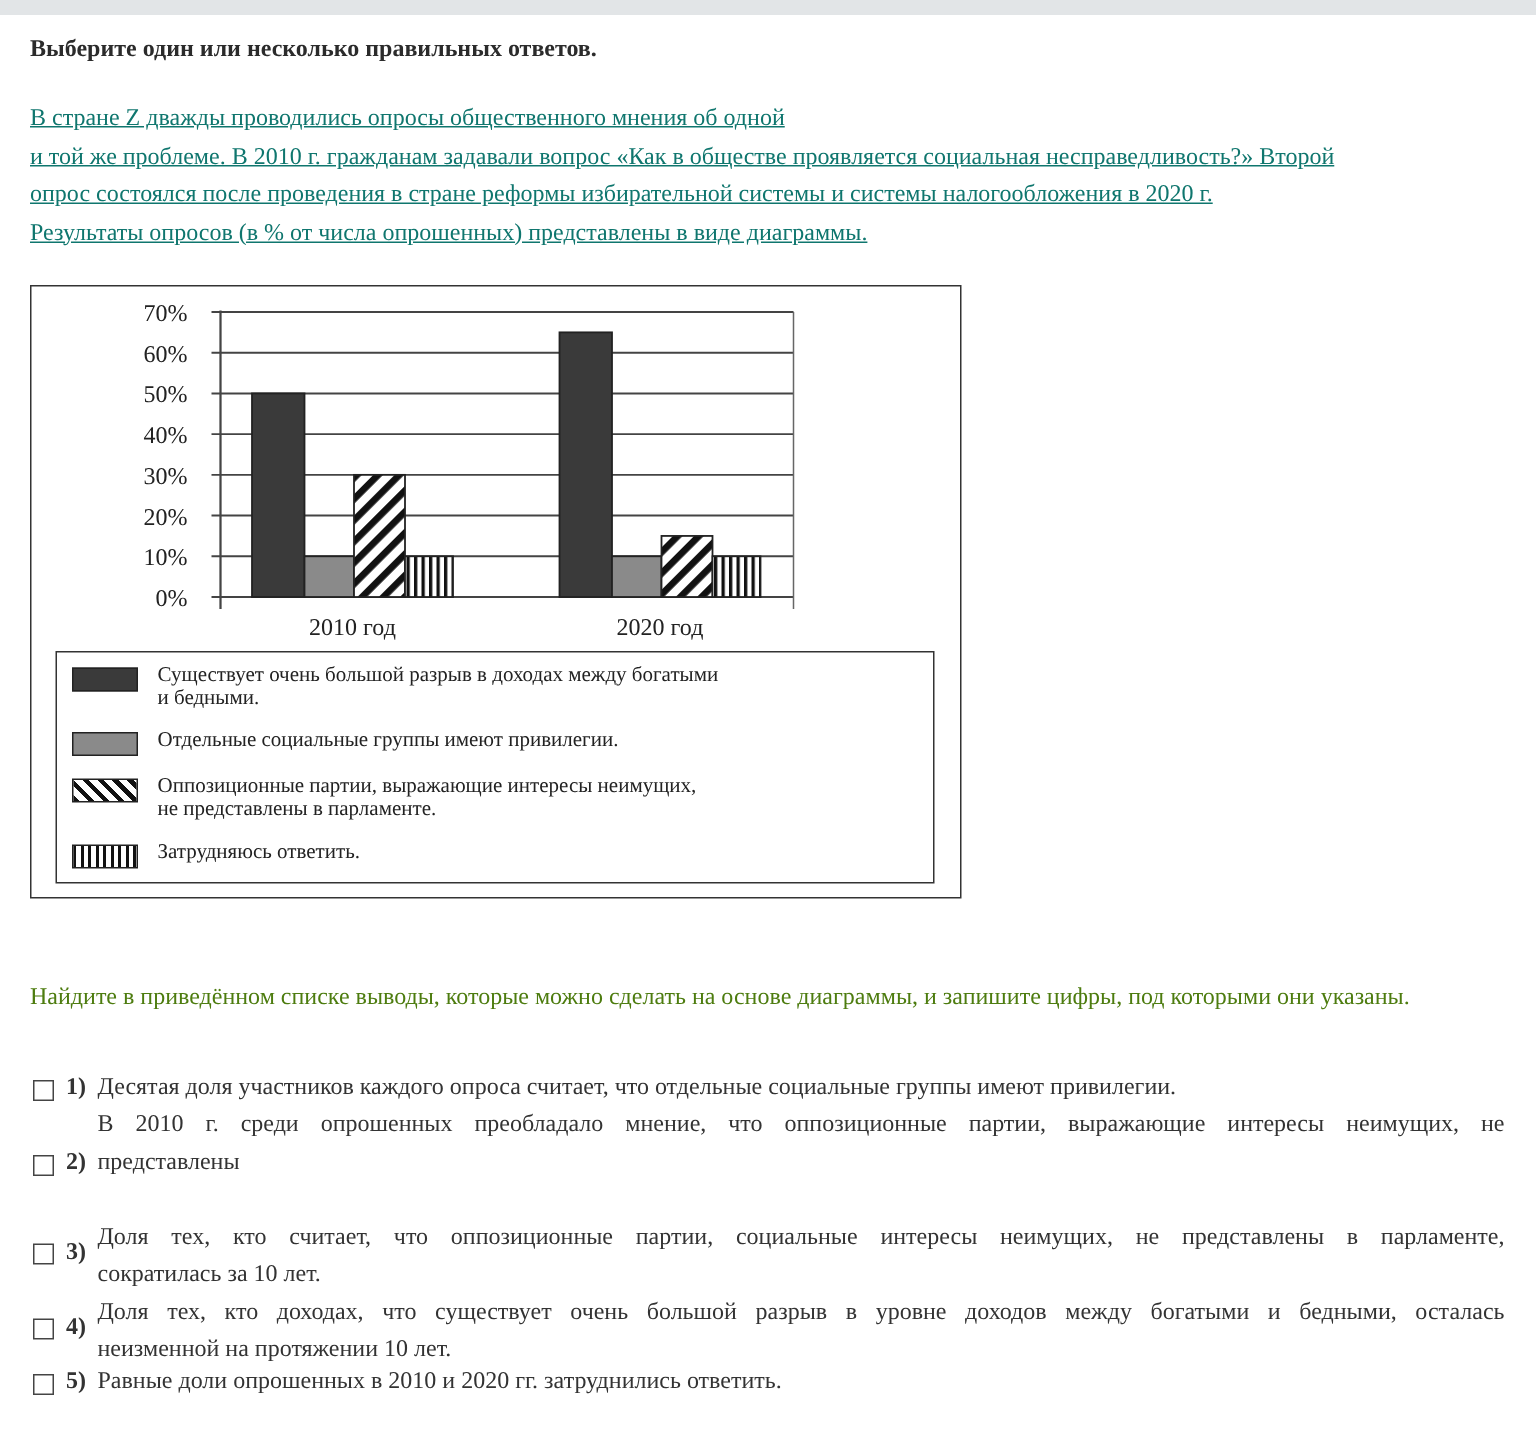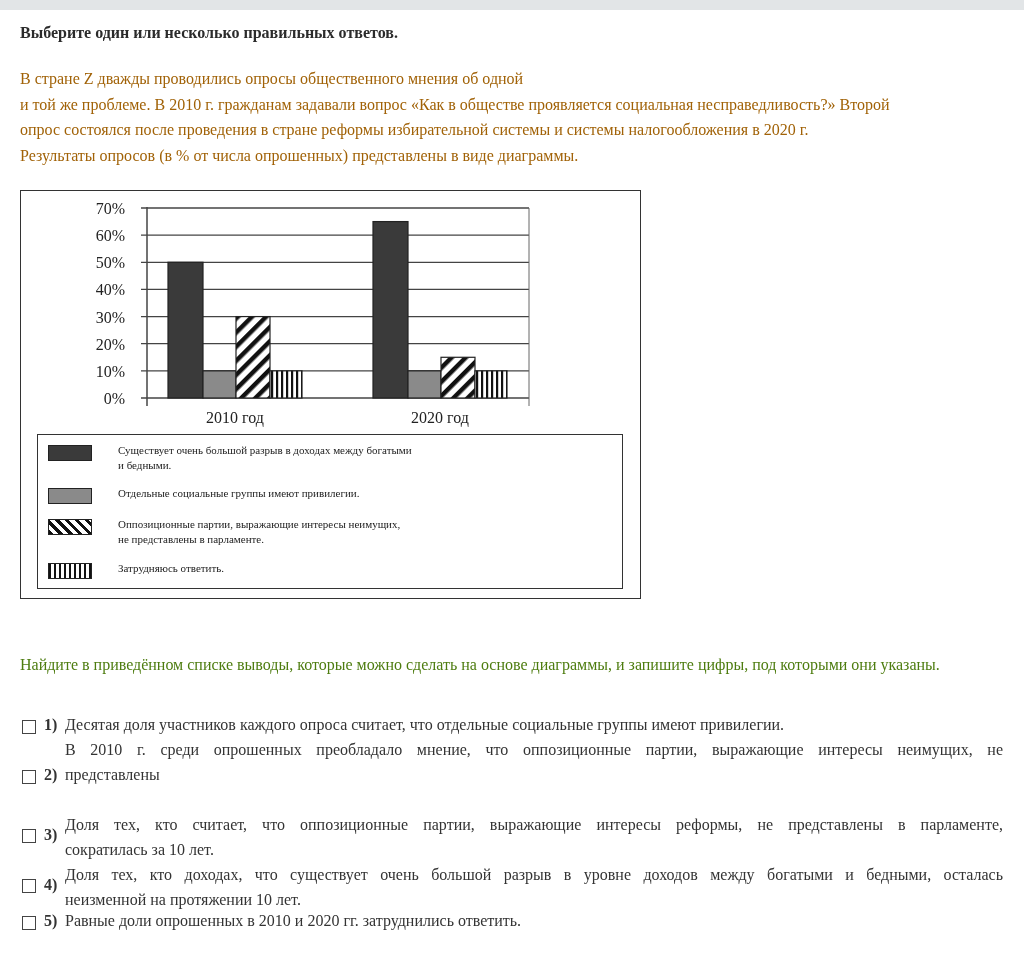--- a/index.html
+++ b/index.html
@@ -2,30 +2,30 @@
 <html><head>
 <meta charset="utf-8">
 <style>
   html, body { margin: 0; padding: 0; }
   body {
     width: 1024px; height: 964px; background: #ffffff; position: relative; overflow: hidden;
     font-family: "Liberation Serif", "DejaVu Serif", serif; color: #333333;
   }
   .topbar { position: absolute; left: 0; top: 0; width: 1024px; height: 10px; background: #e2e5e7; }
   .instruction { position: absolute; left: 20px; top: 24px; font-weight: bold; font-size: 16px; color: #2b2b2b; }
-  .intro { position: absolute; left: 20px; top: 66px; width: 990px; font-size: 16px; line-height: 25.5px; color: #a16207; }
+  .intro { position: absolute; left: 20px; top: 66px; width: 990px; font-size: 16px; line-height: 25.5px; color: #0f766e; text-decoration: underline; }
   .intro div { white-space: nowrap; }
 
   .chart-frame { position: absolute; left: 20px; top: 190px; width: 621px; height: 409px; border: 1.5px solid #333; box-sizing: border-box; background: #fff; }
   .chart-svg { position: absolute; left: 0; top: 0; }
 
   .legend { position: absolute; left: 16px; top: 243px; width: 586px; height: 155px; border: 1.5px solid #333; box-sizing: border-box; }
   .legend-item { position: absolute; left: 10px; display: flex; align-items: flex-start; }
   .legend-swatch { width: 44px; height: 16px; box-sizing: border-box; border: 1.5px solid #222; margin-top: 2px; flex: none; }
-  .legend-label { margin-left: 26px; font-size: 11px; line-height: 15px; color: #222; width: 510px; }
+  .legend-label { margin-left: 13px; font-size: 14px; line-height: 15px; color: #222; width: 510px; }
   .sw-dark { background: #3a3a3a; }
   .sw-gray { background: #8a8a8a; }
   .sw-diag { background: repeating-linear-gradient(45deg, #111 0 3px, #fff 3px 7px); }
   .sw-vert { background: repeating-linear-gradient(90deg, #111 0 2px, #fff 2px 5px); }
 
   .question { position: absolute; left: 20px; top: 652px; width: 985px; font-size: 16px; line-height: 25.5px; color: #4d7c0f; text-align: justify; }
 
   .option { position: absolute; left: 22px; width: 982px; font-size: 16px; color: #333; }
   .option .cb { position: absolute; left: 0; width: 14px; height: 14px; border: 1px solid #444; box-sizing: border-box; background: #fff; cursor: pointer; }
   .option .num { position: absolute; left: 22px; font-weight: bold; color: #333; }
@@ -143,21 +143,21 @@
   <div class="txt" style="top:-4px;">
     <div class="justify-line">В 2010 г. среди опрошенных преобладало мнение, что оппозиционные партии, выражающие интересы неимущих, не</div>
     <div>представлены</div>
   </div>
 </div>
 
 <div class="option" style="top:816px;height:50px;">
   <div class="cb" style="top:13px;"></div>
   <div class="num" style="top:10px;">3)</div>
   <div class="txt" style="top:-4px;">
-    <div class="justify-line">Доля тех, кто считает, что оппозиционные партии, выражающие интересы реформы, не представлены в парламенте,</div>
+    <div class="justify-line">Доля тех, кто считает, что оппозиционные партии, социальные интересы неимущих, не представлены в парламенте,</div>
     <div>сократилась за 10 лет.</div>
   </div>
 </div>
 
 <div class="option" style="top:866px;height:50px;">
   <div class="cb" style="top:13px;"></div>
   <div class="num" style="top:10px;">4)</div>
   <div class="txt" style="top:-4px;">
     <div class="justify-line">Доля тех, кто доходах, что существует очень большой разрыв в уровне доходов между богатыми и бедными, осталась</div>
     <div>неизменной на протяжении 10 лет.</div>

